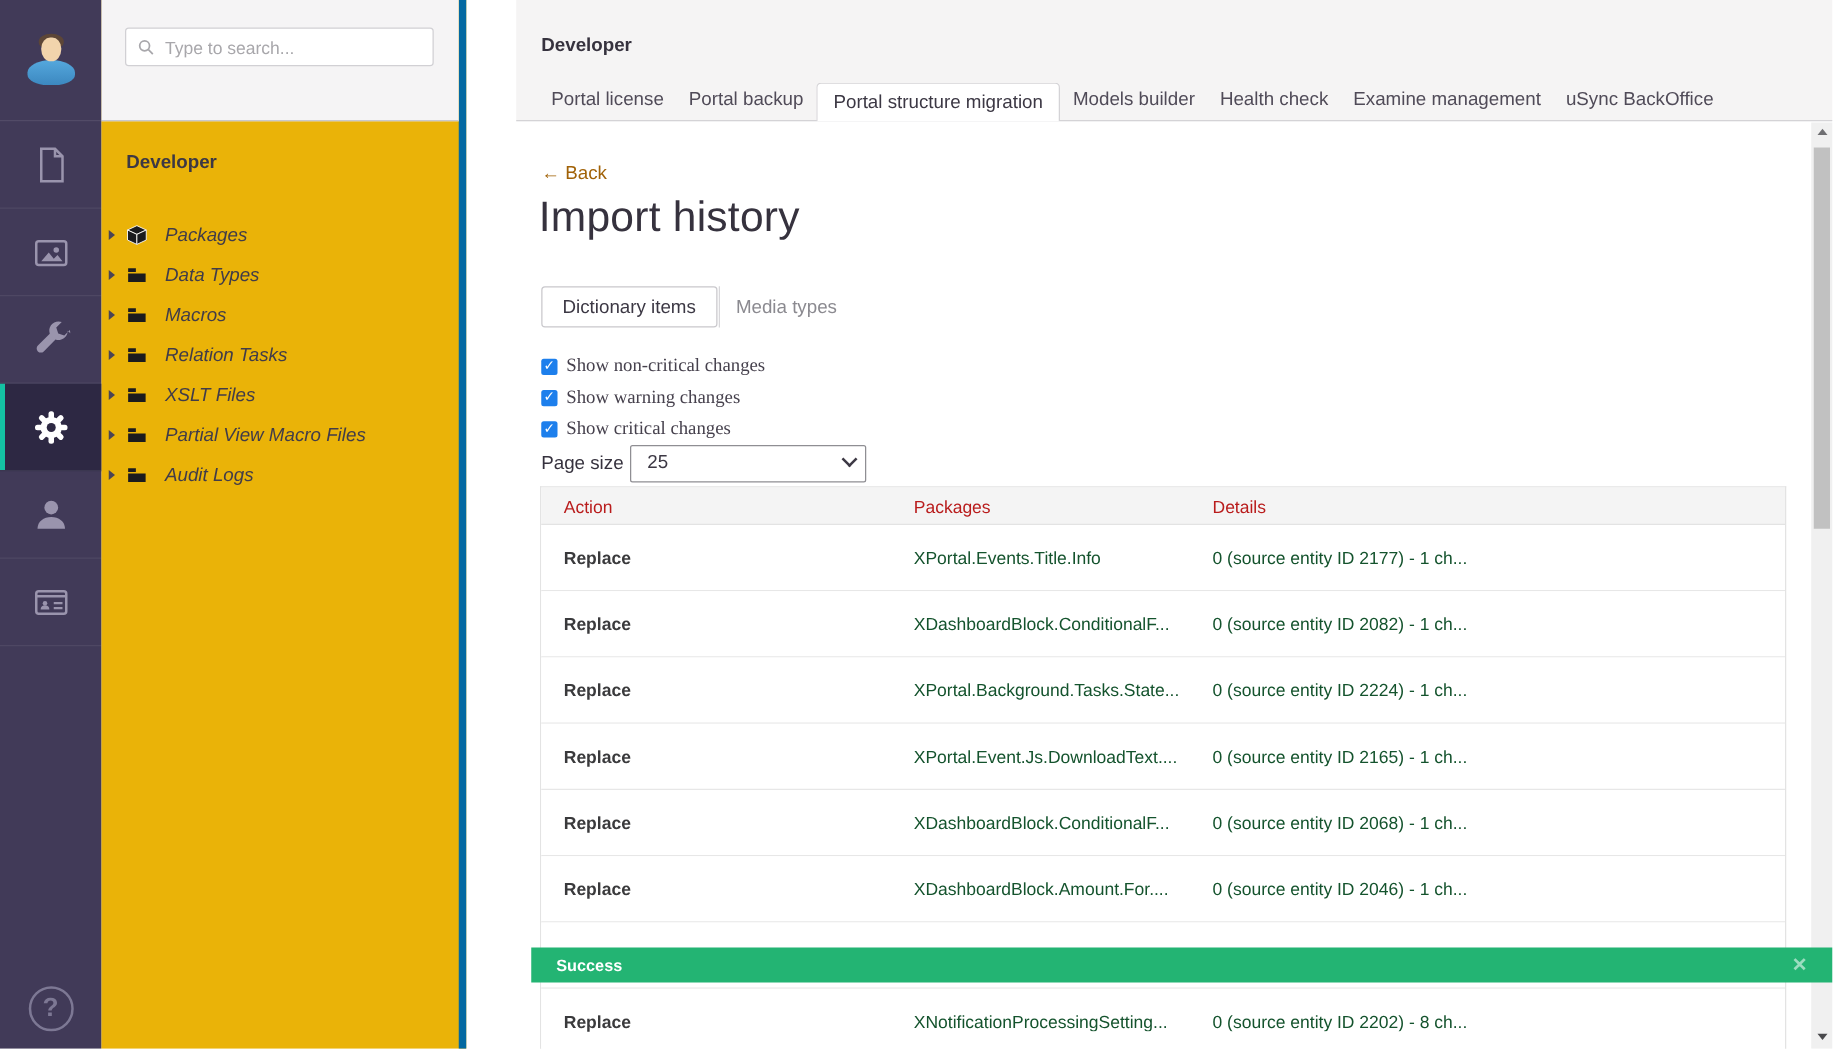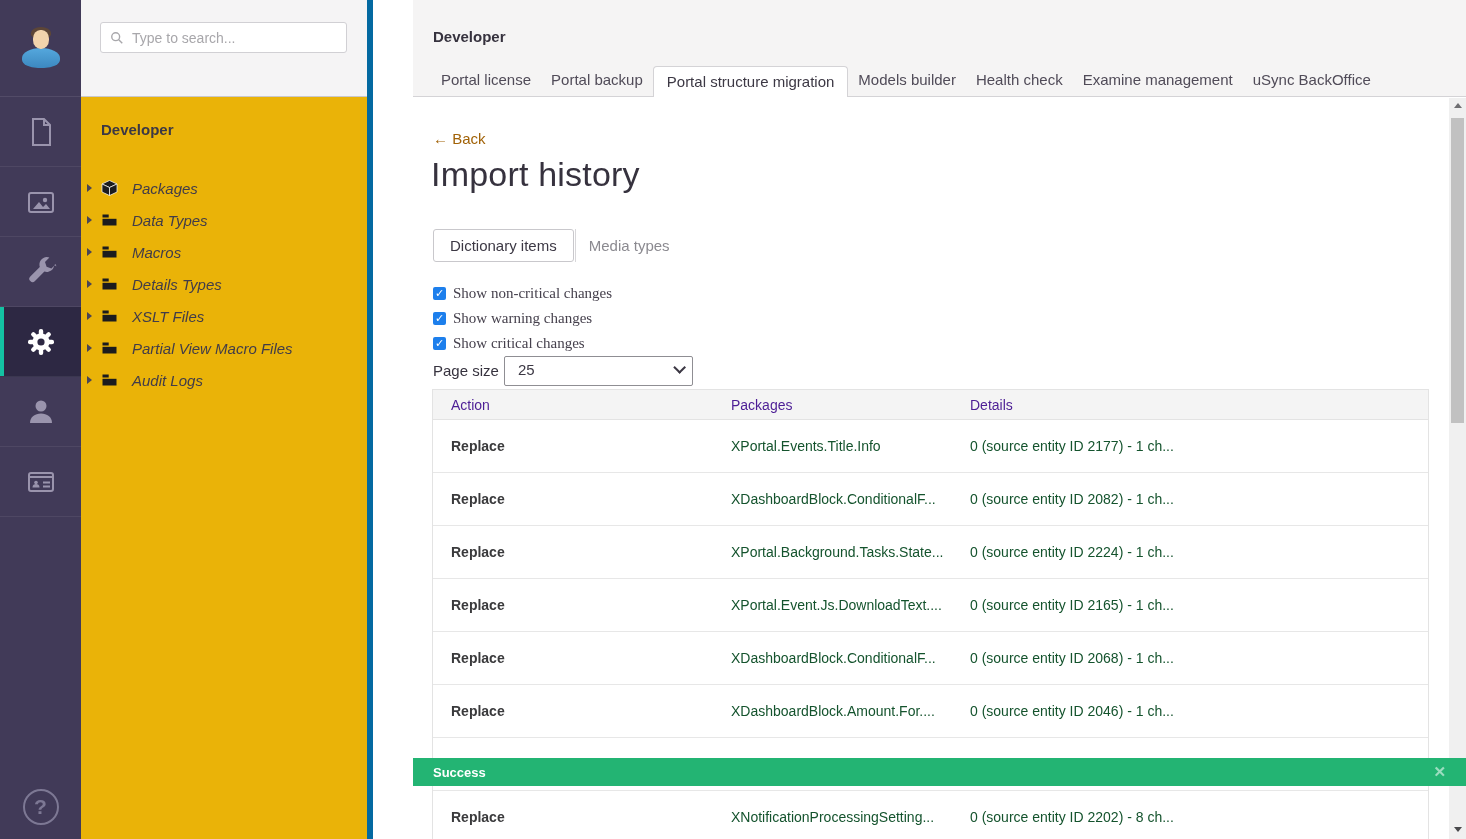--- a/index.html
+++ b/index.html
@@ -56,29 +56,29 @@
   .filter-label { font-size:15px; color:#46414d;font-family:Liberation Serif, serif; }
 
   .pagesize { position:absolute; left:20px; top:356px; display:flex; align-items:flex-start; }
   .pagesize-label { font-size:15px; color:#36323e; margin:6px 5px 0 0; }
   .select { width:189px; height:30px; border:1px solid #8f8e93; border-radius:2px; background:#fff; display:flex; align-items:center; padding:0 10px 4px 13px; font-size:15px; color:#3c3844; cursor:pointer; }
   .select .val { flex:1; }
   .select .chev { width:9px; height:9px; border-right:2px solid #3c3844; border-bottom:2px solid #3c3844; transform:rotate(45deg) translateY(-3px); }
 
   .table { position:absolute; left:19px; top:389px; width:997px; border:1px solid #e3e3e3; border-bottom:none; }
   .thead { height:30px; background:#f4f4f4; border-bottom:1px solid #e3e3e3; display:flex; align-items:center; }
-  .th { font-size:14px; color:#4c1d95; padding-left:18px; }
+  .th { font-size:14px; color:#b91c1c; padding-left:18px; }
   .trow { height:53px; display:flex; align-items:center; border-bottom:1px solid #e7e7e7; background:#fff; cursor:pointer; }
   .c1 { width:280px; flex:none; padding-left:18px; }
   .c2 { width:239px; flex:none; padding-left:18px; }
   .c3 { flex:1; padding-left:18px; }
   .cell-action { font-size:14px; font-weight:bold; color:#3a3a3c; }
   .cell-muted { font-size:14px; color:#14532d; white-space:nowrap; overflow:hidden; }
 
-  .toast { position:absolute; left:0; right:0; top:758px; height:28px; background:#23b473; z-index:30; display:flex; align-items:center; padding:0 20px; }
+  .toast { position:absolute; left:12px; right:0; top:758px; height:28px; background:#23b473; z-index:30; display:flex; align-items:center; padding:0 20px; }
   .toast-label { color:#fff; font-size:13px; font-weight:bold; }
   .toast-close { margin-left:auto; color:rgba(255,255,255,.55); font-size:15px; font-weight:bold; cursor:pointer; }
 
   .scrollbar { position:absolute; right:0; top:98px; bottom:0; width:17px; background:#f0f0f0; z-index:10; }
   .sb-btn { position:absolute; left:0; width:17px; height:15px; display:flex; align-items:center; justify-content:center; cursor:pointer; }
   .sb-up { top:0; } .sb-down { bottom:2px; }
   .tri-up { width:0; height:0; border-left:4px solid transparent; border-right:4px solid transparent; border-bottom:5px solid #6f6f72; }
   .tri-down { width:0; height:0; border-left:4px solid transparent; border-right:4px solid transparent; border-top:5px solid #49494c; }
   .sb-thumb { position:absolute; left:2px; width:13px; top:20px; height:305px; background:#c1c1c1; cursor:pointer; }
 </style>
@@ -181,21 +181,21 @@
           <path d="M1 6.8 h14 v6.7 H1 z"></path>
       </svg>
       <span class="tree-label">Macros</span>
     </li>
     <li class="tree-item">
       <span class="caret"></span>
       <svg class="tree-ico" viewBox="0 0 16 16" fill="#1b1b1e">
         <path d="M1 2.5 h6.2 v3 H1 z"></path>
           <path d="M1 6.8 h14 v6.7 H1 z"></path>
       </svg>
-      <span class="tree-label">Details Types</span>
+      <span class="tree-label">Relation Tasks</span>
     </li>
     <li class="tree-item">
       <span class="caret"></span>
       <svg class="tree-ico" viewBox="0 0 16 16" fill="#1b1b1e">
         <path d="M1 2.5 h6.2 v3 H1 z"></path>
           <path d="M1 6.8 h14 v6.7 H1 z"></path>
       </svg>
       <span class="tree-label">XSLT Files</span>
     </li>
     <li class="tree-item">

